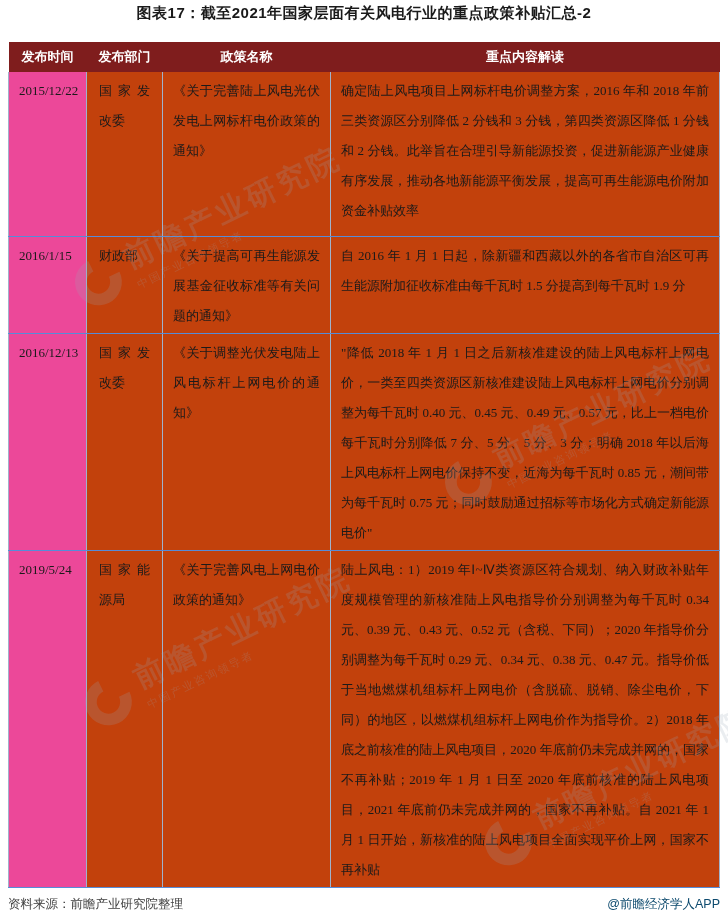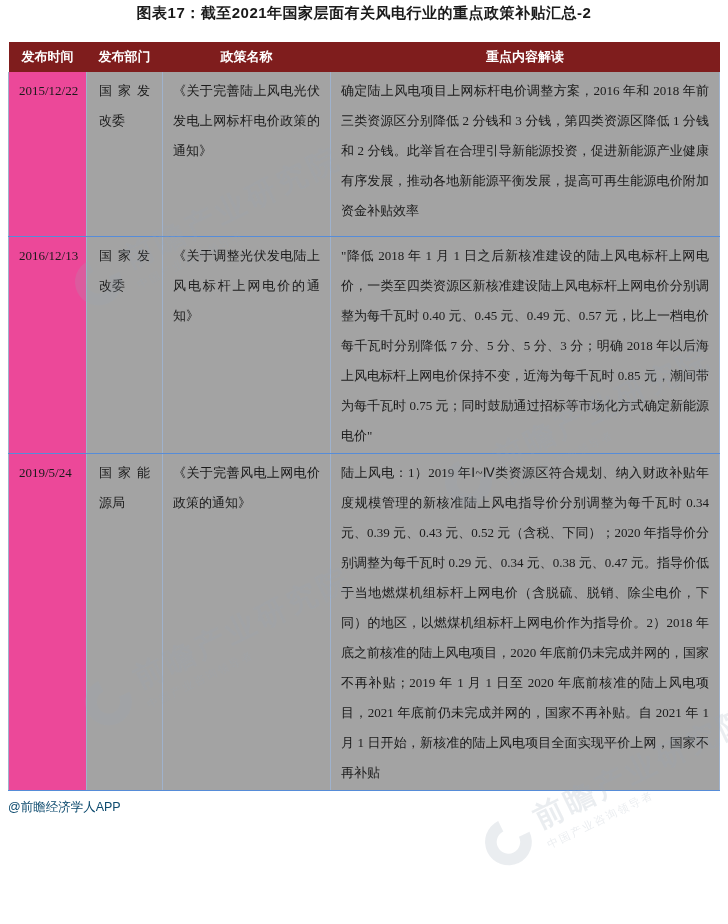--- a/index.html
+++ b/index.html
@@ -16,21 +16,21 @@
     position:relative;z-index:2;
   }
   .policy-table col.c-date{width:78px;}
   .policy-table col.c-dept{width:76px;}
   .policy-table col.c-policy{width:168px;}
   .policy-table th{
     background:#7f1d1d;color:#ffffff;font-size:13px;font-weight:bold;
     height:30px;padding:0;text-align:center;border:none;
   }
   .policy-table td{
-    vertical-align:top;background:#a3a3a3;
+    vertical-align:top;background:#c2410c;
     border-right:1px solid #9FB2CC;border-left:1px solid #9FB2CC;
     border-bottom:1px solid #568CD8;
     padding:4px 10px 2px 10px;
     font-family:"Liberation Serif",serif;font-size:13px;color:#1a1a1a;line-height:30px;
   }
   td.cell-date{background:#ec4899;text-align:left;}
   td.cell-dept,td.cell-policy,td.cell-content{text-align:justify;}
   td.cell-dept{padding-left:12px;padding-right:12px;}
   tr.r1{height:164px;} tr.r2{height:94px;} tr.r3{height:216px;} tr.r4{height:332px;}
   .footer{
@@ -69,36 +69,43 @@
       <th>重点内容解读</th>
     </tr>
   </thead>
   <tbody>
     <tr class="r1">
       <td class="cell-date">2015/12/22</td>
       <td class="cell-dept">国家发改委</td>
       <td class="cell-policy">《关于完善陆上风电光伏发电上网标杆电价政策的通知》</td>
       <td class="cell-content">确定陆上风电项目上网标杆电价调整方案，2016 年和 2018 年前三类资源区分别降低 2 分钱和 3 分钱，第四类资源区降低 1 分钱和 2 分钱。此举旨在合理引导新能源投资，促进新能源产业健康有序发展，推动各地新能源平衡发展，提高可再生能源电价附加资金补贴效率</td>
     </tr>
+    <tr class="r2">
+      <td class="cell-date">2016/1/15</td>
+      <td class="cell-dept">财政部</td>
+      <td class="cell-policy">《关于提高可再生能源发展基金征收标准等有关问题的通知》</td>
+      <td class="cell-content">自 2016 年 1 月 1 日起，除新疆和西藏以外的各省市自治区可再生能源附加征收标准由每千瓦时 1.5 分提高到每千瓦时 1.9 分</td>
+    </tr>
     <tr class="r3">
       <td class="cell-date">2016/12/13</td>
       <td class="cell-dept">国家发改委</td>
       <td class="cell-policy">《关于调整光伏发电陆上风电标杆上网电价的通知》</td>
       <td class="cell-content">"降低 2018 年 1 月 1 日之后新核准建设的陆上风电标杆上网电价，一类至四类资源区新核准建设陆上风电标杆上网电价分别调整为每千瓦时 0.40 元、0.45 元、0.49 元、0.57 元，比上一档电价每千瓦时分别降低 7 分、5 分、5 分、3 分；明确 2018 年以后海上风电标杆上网电价保持不变，近海为每千瓦时 0.85 元，潮间带为每千瓦时 0.75 元；同时鼓励通过招标等市场化方式确定新能源电价"</td>
     </tr>
     <tr class="r4">
       <td class="cell-date">2019/5/24</td>
       <td class="cell-dept">国家能源局</td>
       <td class="cell-policy">《关于完善风电上网电价政策的通知》</td>
       <td class="cell-content">陆上风电：1）2019 年Ⅰ~Ⅳ类资源区符合规划、纳入财政补贴年度规模管理的新核准陆上风电指导价分别调整为每千瓦时 0.34 元、0.39 元、0.43 元、0.52 元（含税、下同）；2020 年指导价分别调整为每千瓦时 0.29 元、0.34 元、0.38 元、0.47 元。指导价低于当地燃煤机组标杆上网电价（含脱硫、脱销、除尘电价，下同）的地区，以燃煤机组标杆上网电价作为指导价。2）2018 年底之前核准的陆上风电项目，2020 年底前仍未完成并网的，国家不再补贴；2019 年 1 月 1 日至 2020 年底前核准的陆上风电项目，2021 年底前仍未完成并网的，国家不再补贴。自 2021 年 1 月 1 日开始，新核准的陆上风电项目全面实现平价上网，国家不再补贴</td>
     </tr>
   </tbody>
 </table>
 
 <div class="footer">
+  <span>资料来源：前瞻产业研究院整理</span>
   <span class="brand">@前瞻经济学人APP</span>
 </div>
 
 <div class="wm-layer">
   <div class="wm" style="left:60px;top:200px;">
     <svg class="wm-logo" viewBox="0 0 40 40">
         <path d="M20 2 A18 18 0 1 0 38 20 L29 20 A9 9 0 1 1 20 11 Z"></path>
       </svg>
     <div>
       <div class="wm-text">前瞻产业研究院</div>

